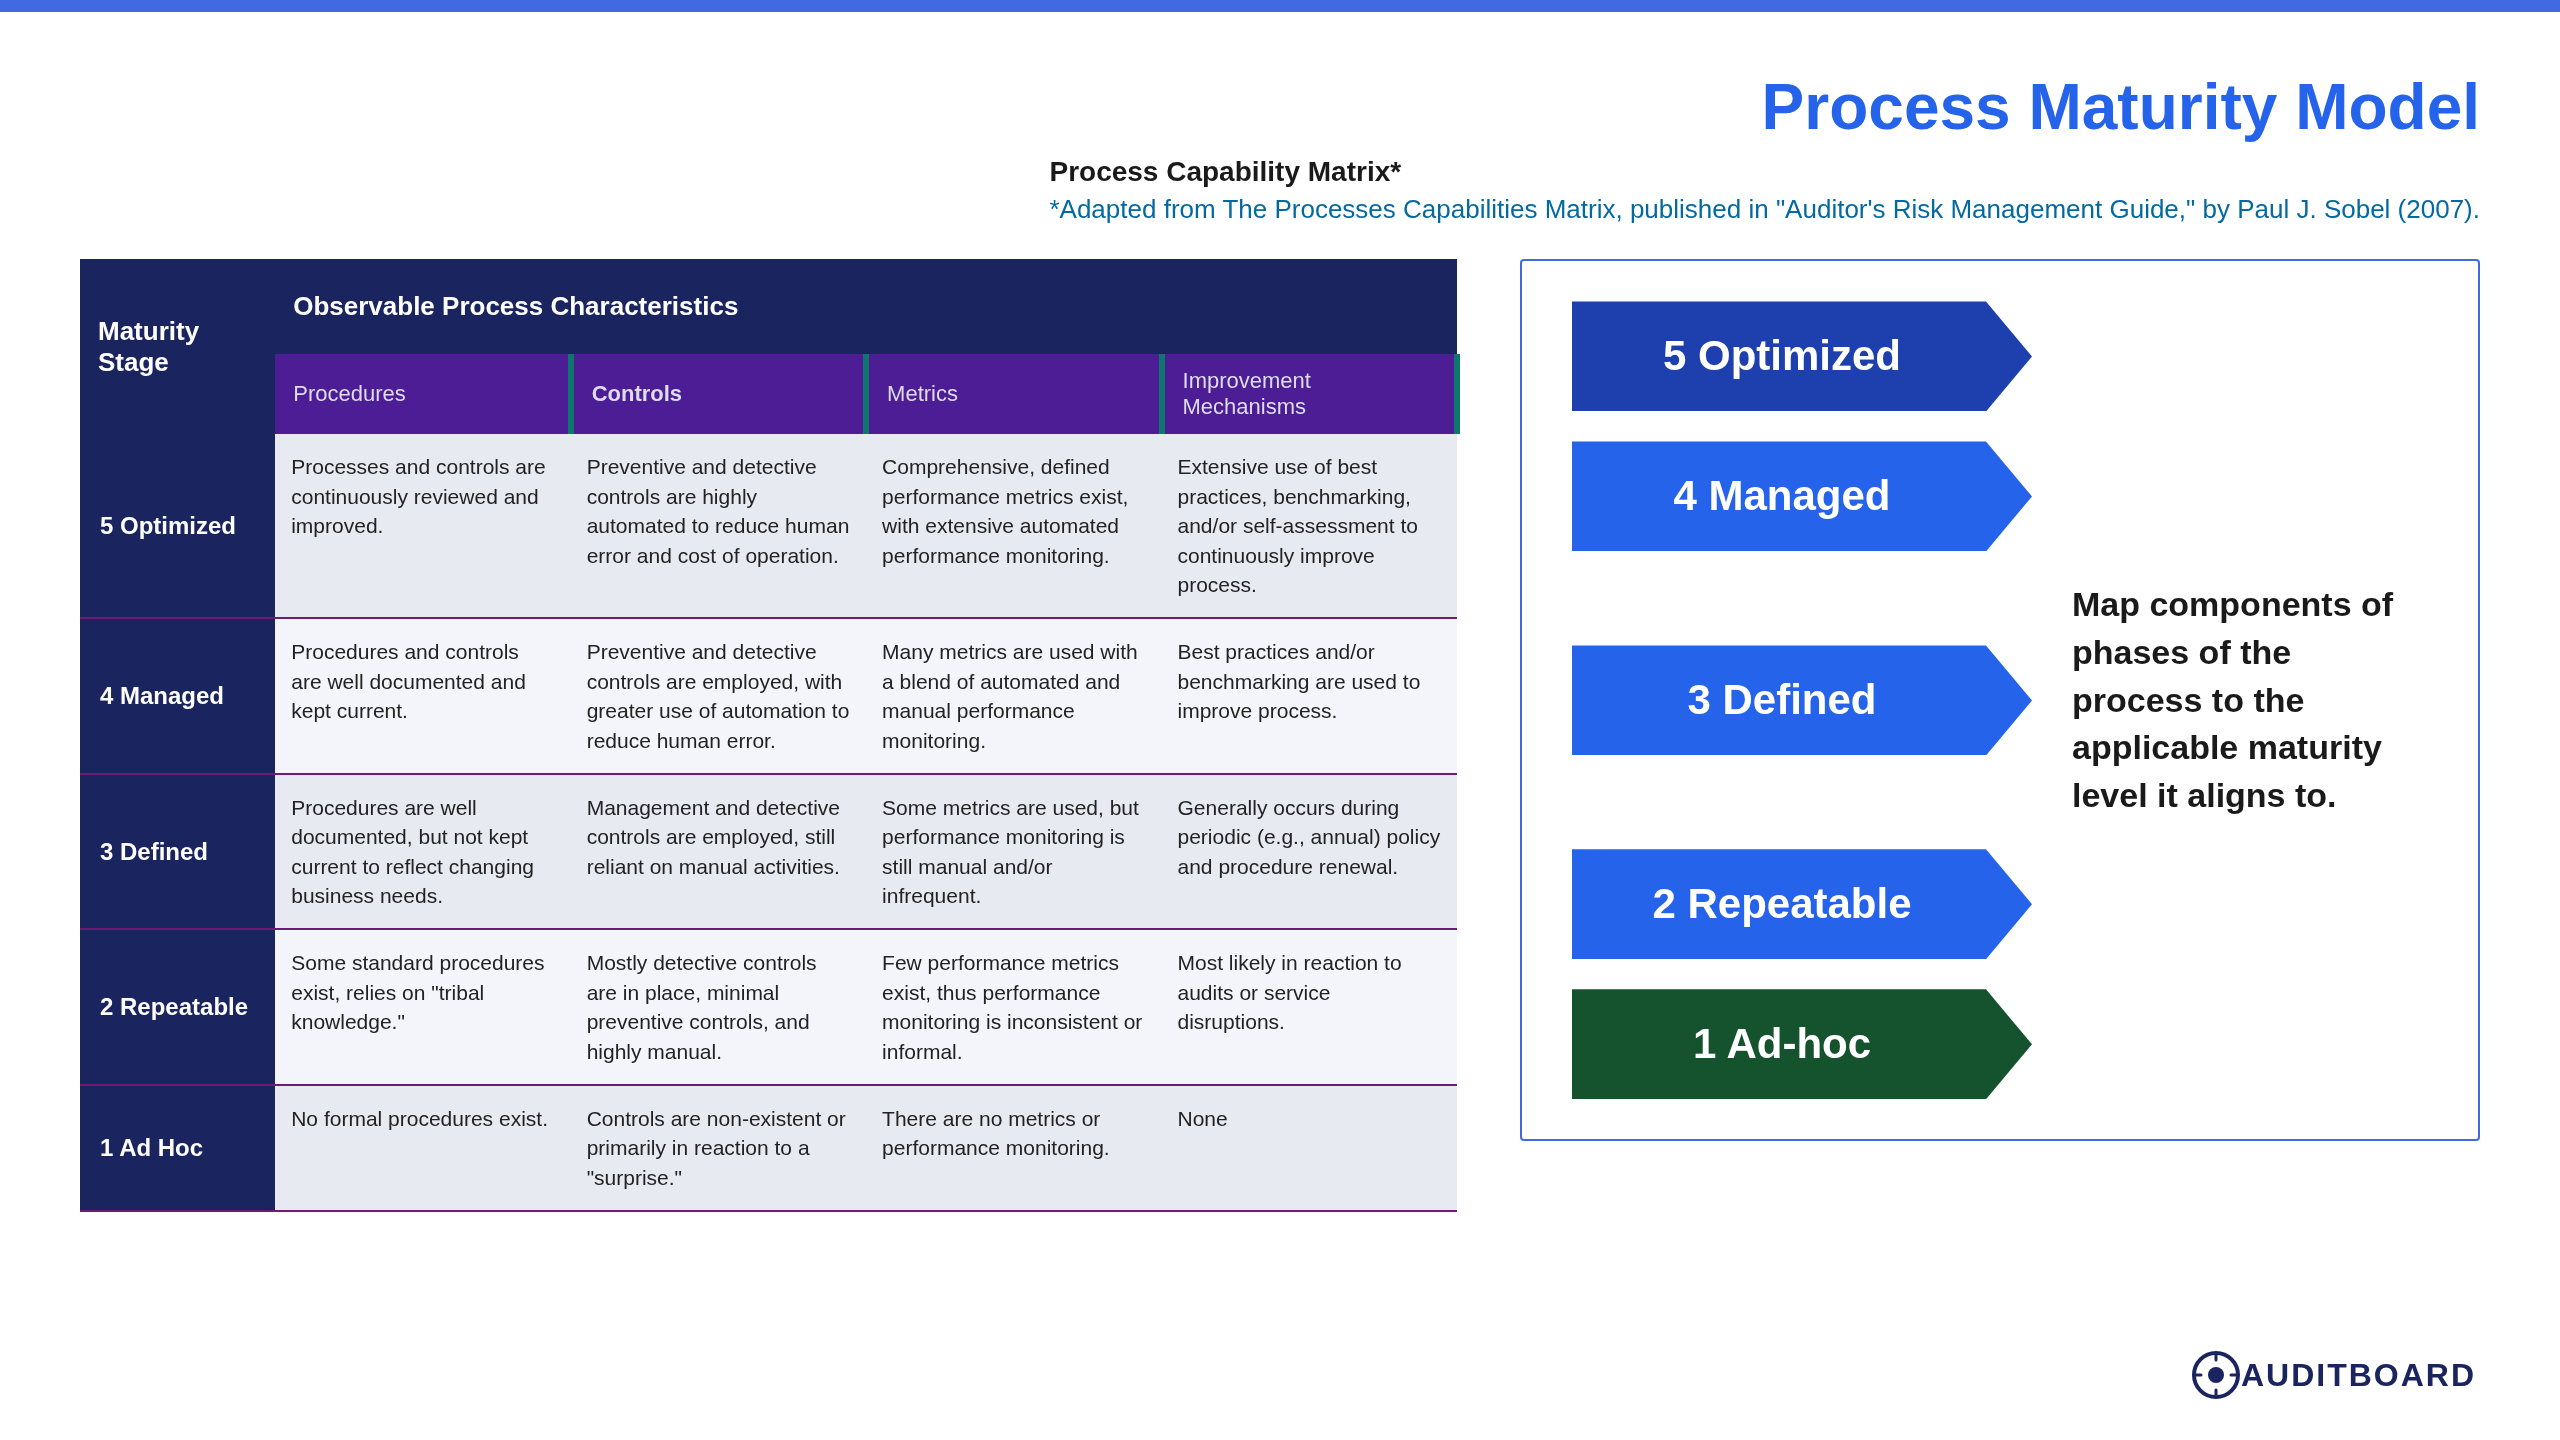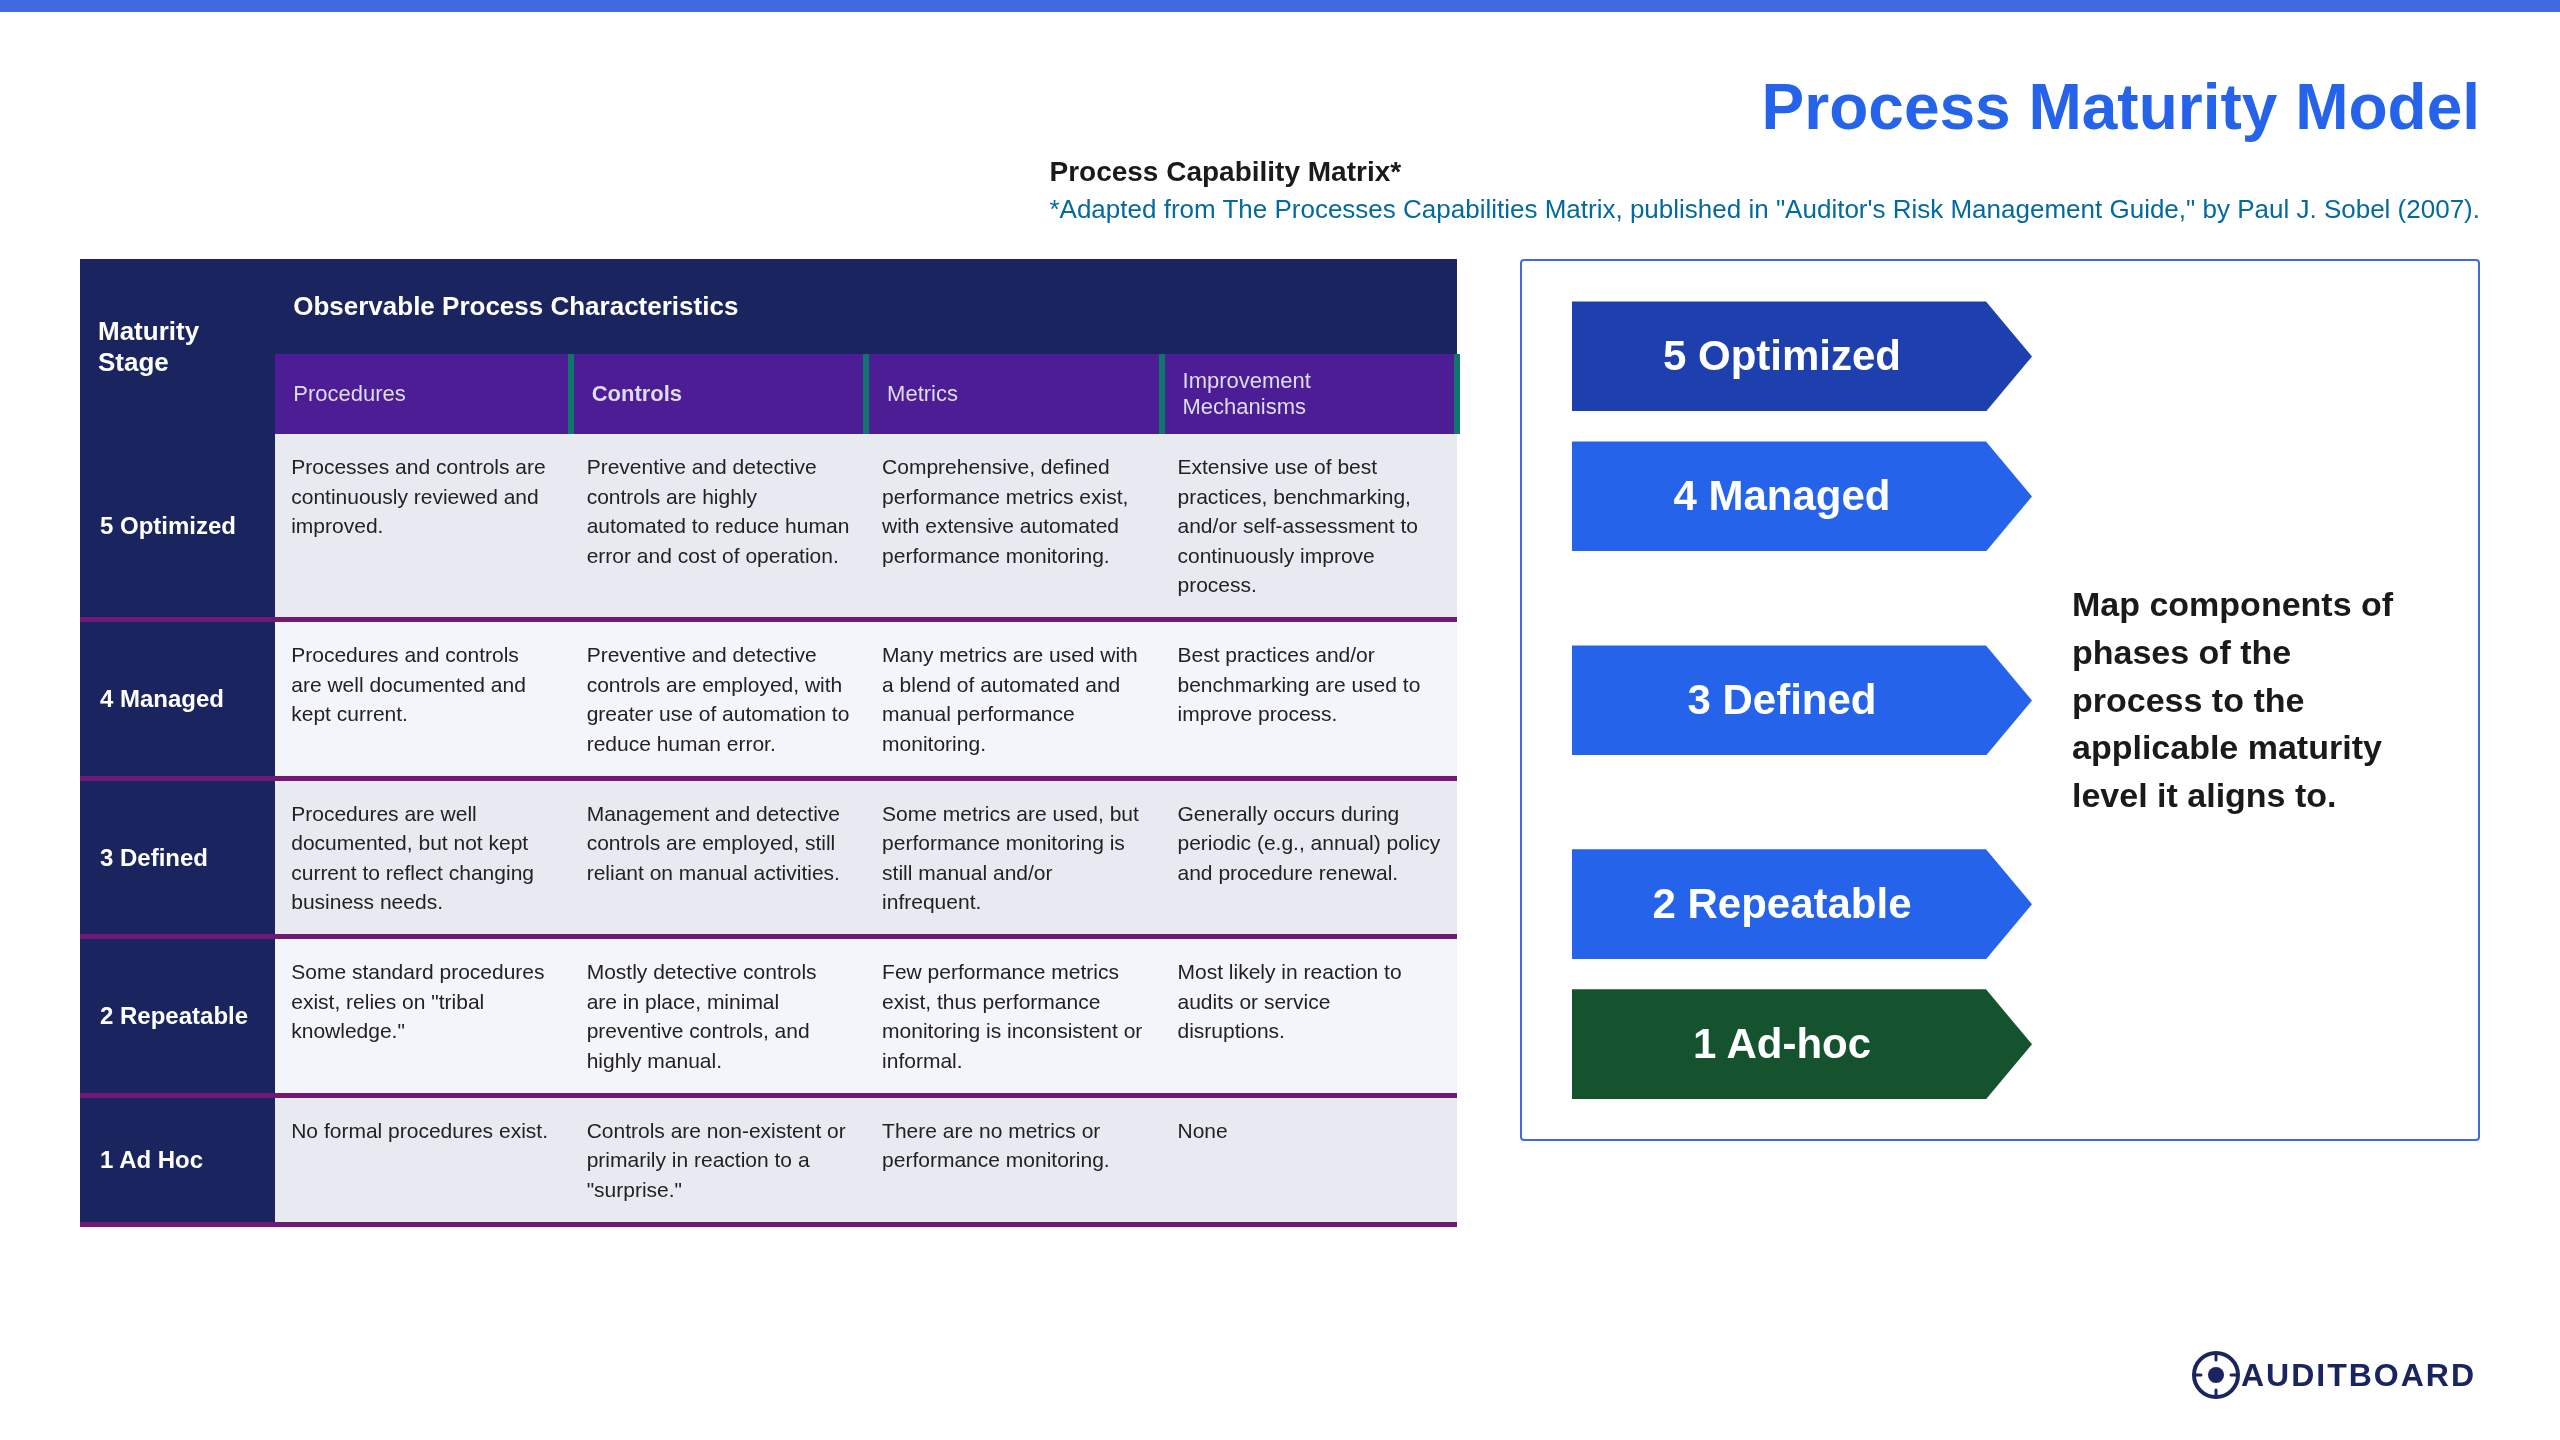--- a/index.html
+++ b/index.html
@@ -82,21 +82,21 @@
       padding: 14px 18px;
       font-size: 22px;
       border-right: 6px solid #0f766e;
     }
     
     tr.data-row td {
       padding: 18px 16px;
       vertical-align: top;
       font-size: 21px;
       line-height: 1.4;
-      border-bottom: 5px solid #701a75;
+      border-bottom: 2px solid #701a75;
     }
     tr.data-row .maturity-cell {
       background: #1a2560;
       color: #fff;
       font-size: 24px;
       font-weight: bold;
       vertical-align: middle;
       text-align: left;
       padding-left: 20px;
     }

